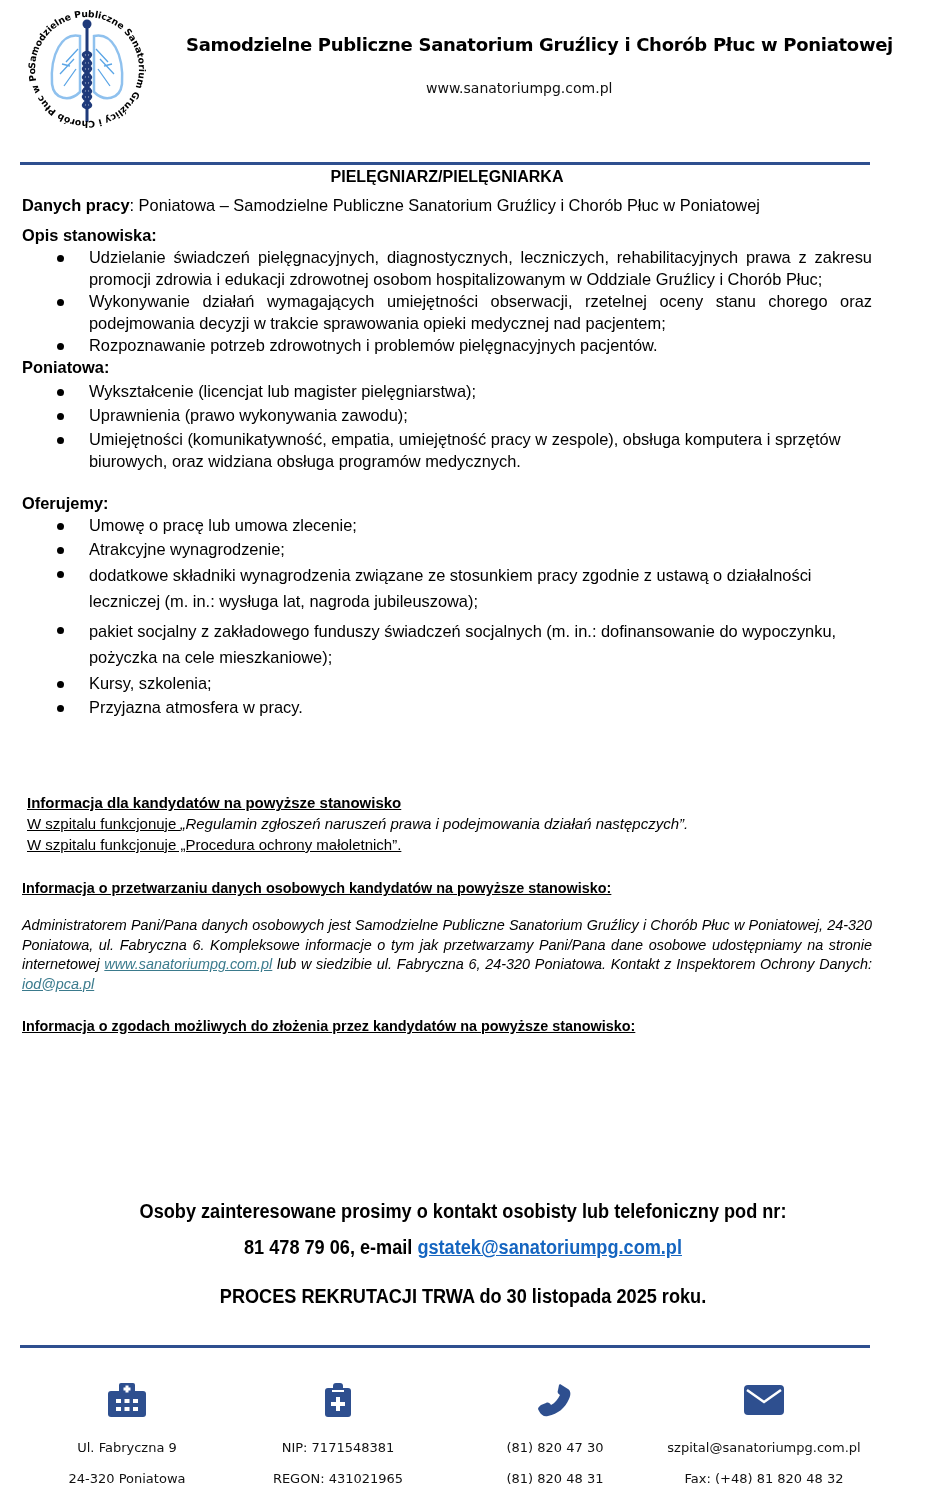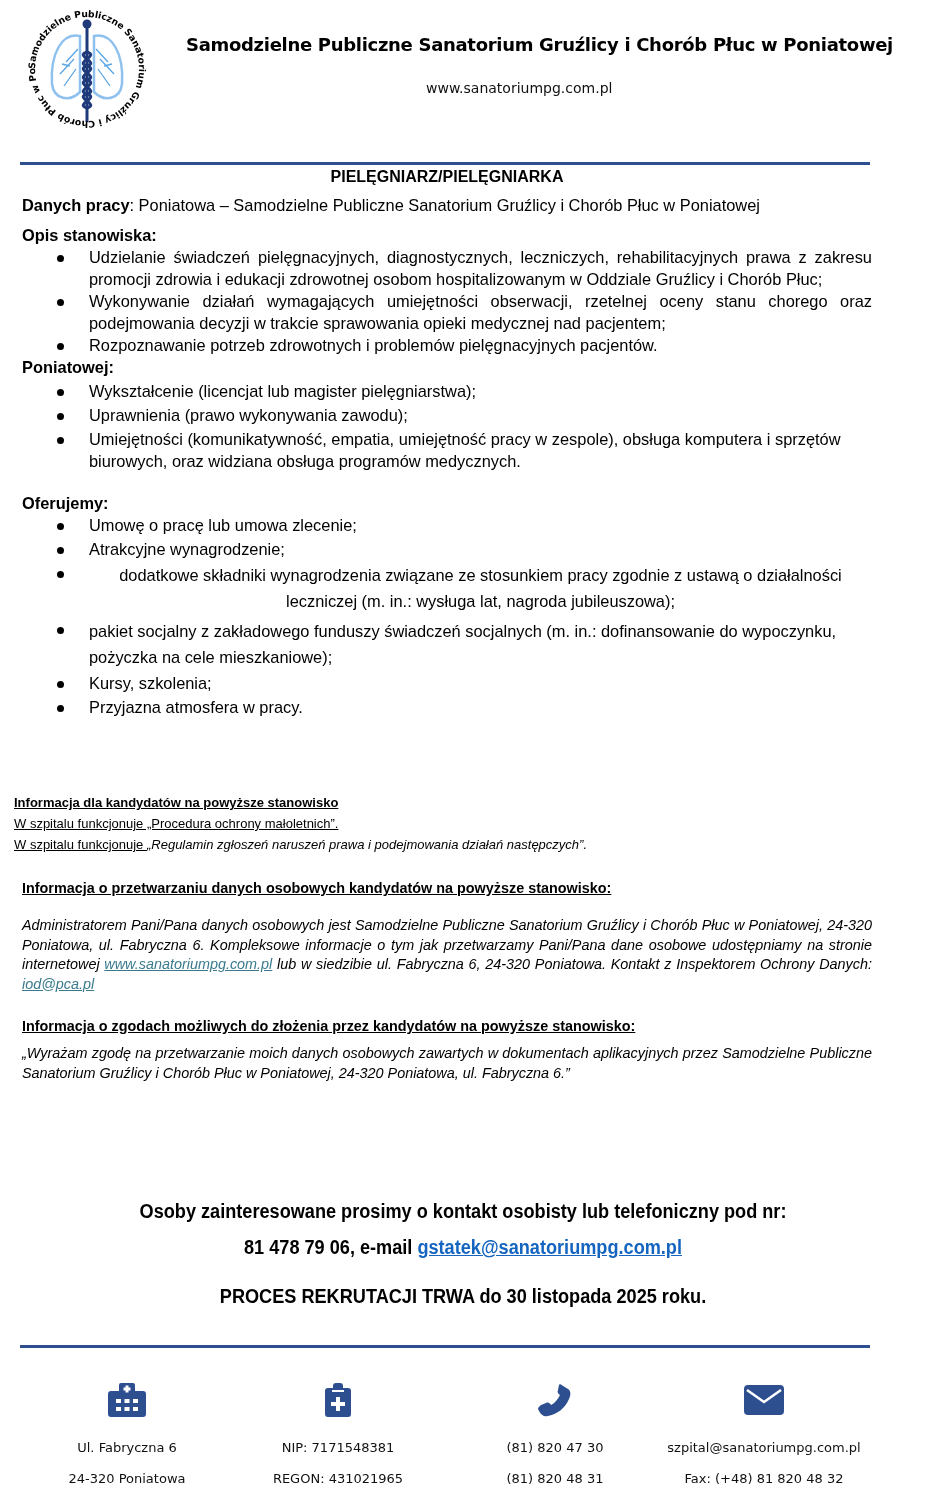--- a/index.html
+++ b/index.html
@@ -77,21 +77,21 @@
     <li>
         <span class="dot"></span>
         <span style="display:block">Wykonywanie działań wymagających umiejętności obserwacji, rzetelnej oceny stanu chorego oraz podejmowania decyzji w trakcie sprawowania opieki medycznej nad pacjentem;</span>
       </li>
     <li>
         <span class="dot"></span>
         <span style="display:block">Rozpoznawanie potrzeb zdrowotnych i problemów pielęgnacyjnych pacjentów.</span>
       </li>
   </ul>
 
-  <p class="sec" style="margin-top:0">Poniatowej:</p>
+  <p class="sec" style="margin-top:0">Poniatowa:</p>
   <ul class="bl sp" style="margin-top:2px">
     <li>
         <span class="dot"></span>
         <span style="display:block">Wykształcenie (licencjat lub magister pielęgniarstwa);</span>
       </li>
     <li>
         <span class="dot"></span>
         <span style="display:block">Uprawnienia (prawo wykonywania zawodu);</span>
       </li>
     <li>
@@ -105,51 +105,50 @@
     <li>
         <span class="dot"></span>
         <span style="display:block">Umowę o pracę lub umowa zlecenie;</span>
       </li>
     <li>
         <span class="dot"></span>
         <span style="display:block">Atrakcyjne wynagrodzenie;</span>
       </li>
     <li style="line-height:26px; margin-bottom:0">
         <span class="dot"></span>
-        <span style="display:block; text-align:center">dodatkowe składniki wynagrodzenia związane ze stosunkiem pracy zgodnie z ustawą o działalności leczniczej (m. in.: wysługa lat, nagroda jubileuszowa);</span>
+        <span style="display:block; text-align:left">dodatkowe składniki wynagrodzenia związane ze stosunkiem pracy zgodnie z ustawą o działalności leczniczej (m. in.: wysługa lat, nagroda jubileuszowa);</span>
       </li>
     <li style="line-height:26px; margin-top:4px">
         <span class="dot"></span>
         <span style="display:block; text-align:left">pakiet socjalny z zakładowego funduszy świadczeń socjalnych (m. in.: dofinansowanie do wypoczynku, pożyczka na cele mieszkaniowe);</span>
       </li>
     <li>
         <span class="dot"></span>
         <span style="display:block">Kursy, szkolenia;</span>
       </li>
     <li>
         <span class="dot"></span>
         <span style="display:block">Przyjazna atmosfera w pracy.</span>
       </li>
   </ul>
 </div>
 
-<div class="abs" style="left:14px; top:792px; width:860px; font-size:13px; line-height:21px;">
+<div class="abs" style="left:27px; top:792px; width:860px; font-size:15px; line-height:21px;">
   <div class="info-title">Informacja dla kandydatów na powyższe stanowisko</div>
+  <div class="u"><span>W szpitalu funkcjonuje </span><span class="i" style="text-decoration:none; display:inline-block">„Regulamin zgłoszeń naruszeń prawa i podejmowania działań następczych”.</span></div>
   <div class="u">W szpitalu funkcjonuje „Procedura ochrony małoletnich”.</div>
-  <div class="u"><span>W szpitalu funkcjonuje </span><span class="i" style="text-decoration:none; display:inline-block">„Regulamin zgłoszeń naruszeń prawa i podejmowania działań następczych”.</span></div>
 </div>
 
 <div class="abs" style="left:22px; top:880px; width:850px;">
   <div class="small-h">Informacja o przetwarzaniu danych osobowych kandydatów na powyższe stanowisko:</div>
   <div class="small" style="margin-top:20px"><span>Administratorem Pani/Pana danych osobowych jest Samodzielne Publiczne Sanatorium Gruźlicy i Chorób Płuc w Poniatowej, 24-320 Poniatowa, ul. Fabryczna 6. Kompleksowe informacje o tym jak przetwarzamy Pani/Pana dane osobowe udostępniamy na stronie internetowej </span><a class="link-teal">www.sanatoriumpg.com.pl</a><span> lub w siedzibie ul. Fabryczna 6, 24-320 Poniatowa. Kontakt z Inspektorem Ochrony Danych: </span><a class="link-teal">iod@pca.pl</a></div>
 </div>
 
 <div class="abs" style="left:22px; top:1018px; width:850px;">
   <div class="small-h">Informacja o zgodach możliwych do złożenia przez kandydatów na powyższe stanowisko:</div>
-  <div class="small" style="margin-top:10px">„Wyrażam zgodę na przetwarzanie moich danych osobowych zawartych w dokumentach aplikacyjnych przez Samodzielne Publiczne Sanatorium Gruźlicy i Chorób Płuc w Poniatowej, 24-320 Poniatowa, ul. Fabryczna 6.”</div>
 </div>
 
 <div class="abs contact" style="top:1200px;">Osoby zainteresowane prosimy o kontakt osobisty lub telefoniczny pod nr:</div>
 <div class="abs contact" style="top:1236px;"><span>81 478 79 06, e-mail </span><a class="link-blue">gstatek@sanatoriumpg.com.pl</a></div>
 <div class="abs contact" style="top:1285px;">PROCES REKRUTACJI TRWA do 30 listopada 2025 roku.</div>
 
 <div class="abs rule" style="top:1345px"></div>
 
 <div class="abs fcol" style="left:27px">
   <div class="ic">
@@ -161,21 +160,21 @@
         <g fill="#fff">
           <rect x="8" y="16" width="5" height="4"></rect>
           <rect x="16.5" y="16" width="5" height="4"></rect>
           <rect x="25" y="16" width="5" height="4"></rect>
           <rect x="8" y="24" width="5" height="4"></rect>
           <rect x="16.5" y="24" width="5" height="4"></rect>
           <rect x="25" y="24" width="5" height="4"></rect>
         </g>
       </svg>
   </div>
-  <div class="t">Ul. Fabryczna 6</div>
+  <div class="t">Ul. Fabryczna 9</div>
   <div class="t">24-320 Poniatowa</div>
 </div>
 <div class="abs fcol" style="left:238px">
   <div class="ic">
     <svg width="26" height="34" viewBox="0 0 26 34">
         <rect x="0" y="5" width="26" height="29" rx="3" fill="#2e4f8f"></rect>
         <rect x="8" y="0" width="10" height="8" rx="3" fill="#2e4f8f"></rect>
         <rect x="7" y="7" width="12" height="2" fill="#fff"></rect>
         <rect x="11" y="14" width="4" height="14" fill="#fff"></rect>
         <rect x="6" y="19" width="14" height="4" fill="#fff"></rect>

